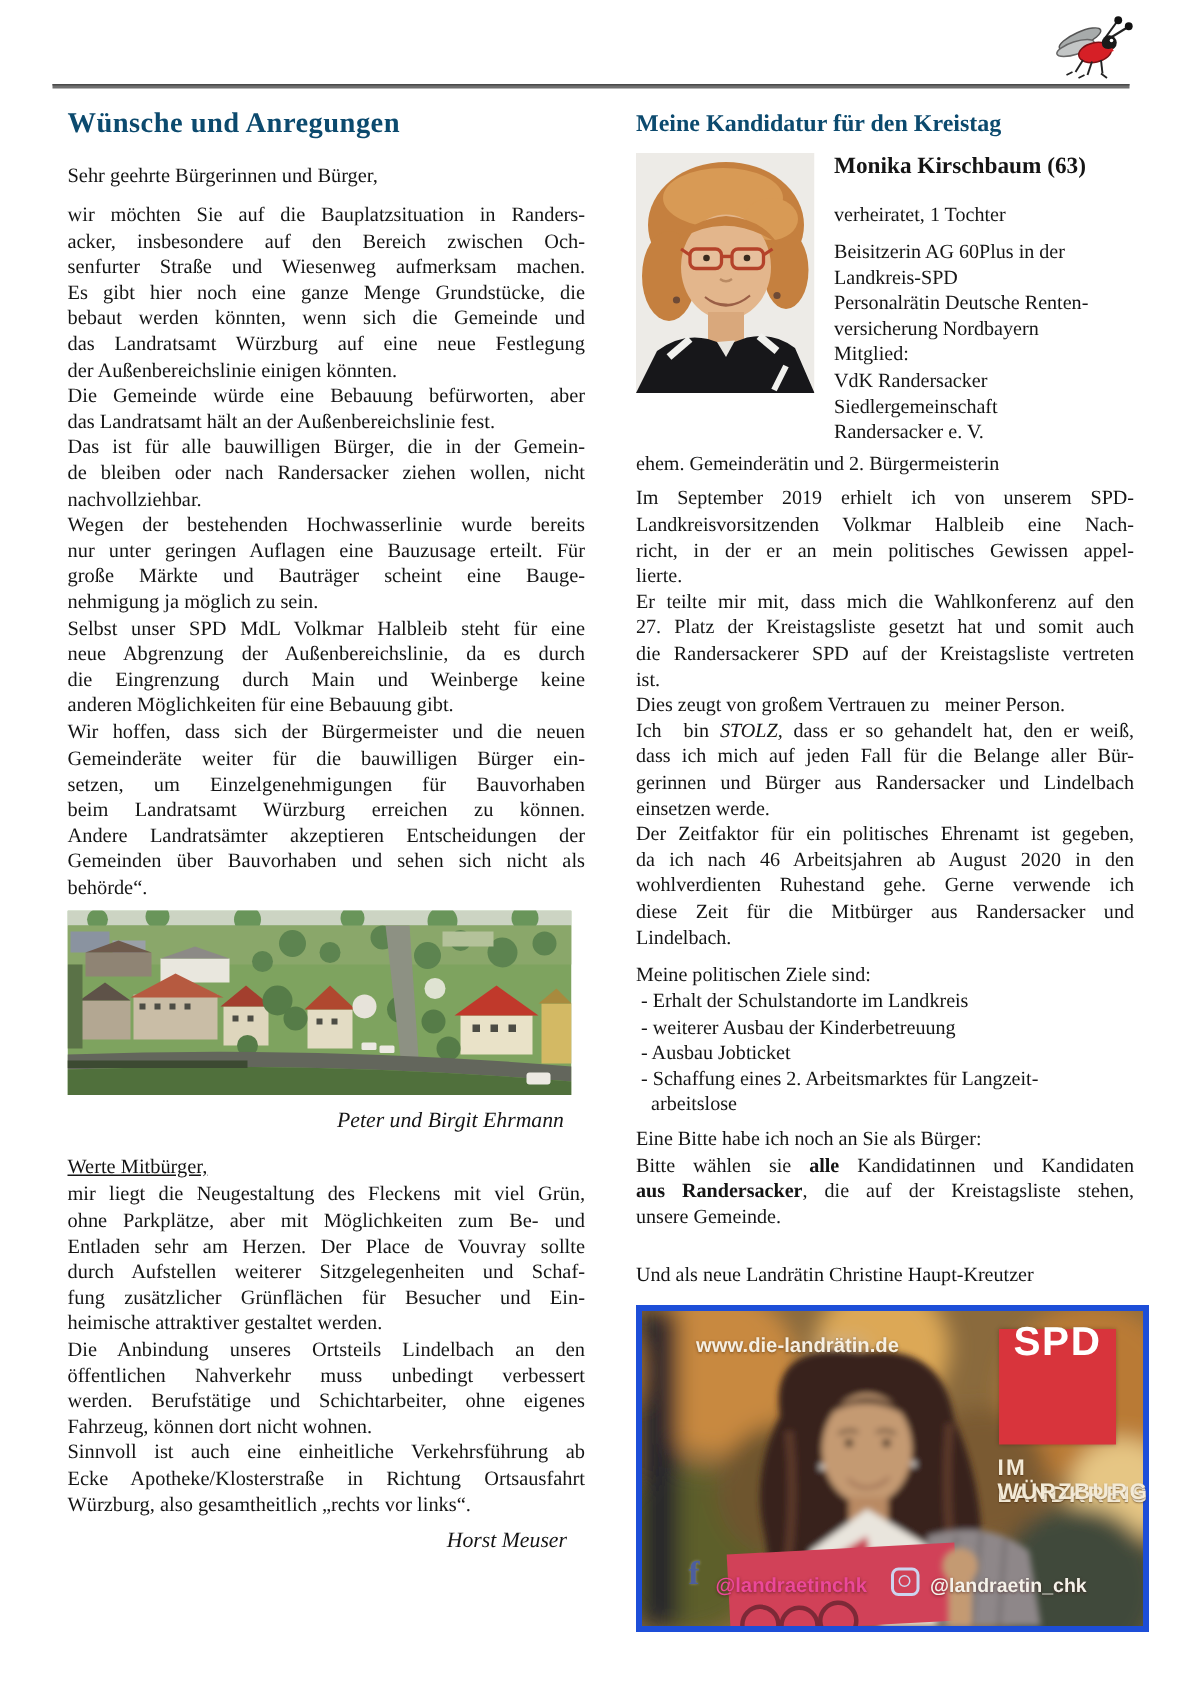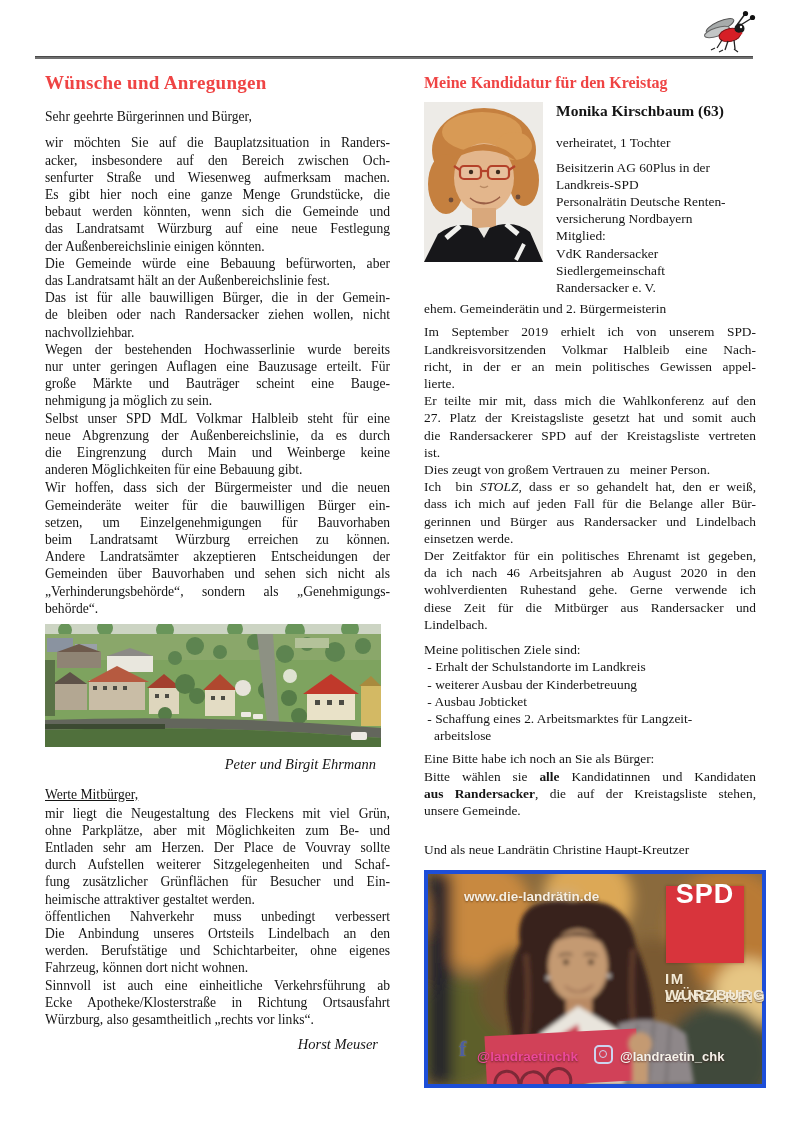--- a/index.html
+++ b/index.html
@@ -4,21 +4,21 @@
 <style>
   html,body{margin:0;padding:0;background:#ffffff;}
   #page{position:relative;width:800px;height:1131px;background:#ffffff;overflow:hidden;
         font-family:"Liberation Serif","DejaVu Serif",serif;color:#151515;}
   .rule{position:absolute;left:35px;top:56px;width:718px;height:2px;background:#6f6f6f;border-top:1px solid #4a4a4a;}
   .bug{position:absolute;left:704px;top:10px;width:54px;height:46px;}
   
   .col{position:absolute;top:74px;}
   #leftcol{left:45px;width:345px;font-size:13.6px;line-height:17.2px;}
   #rightcol{left:424px;width:332px;font-size:13.4px;line-height:17.2px;}
-  h1,h2{margin:0;font-weight:bold;color:#ef4444;}
+  h1,h2{margin:0;font-weight:bold;color:#0c4a6e;}
   h1{font-size:19px;letter-spacing:.3px;margin-bottom:17px;}
   h2{font-size:16px;margin-bottom:11px;}
   .ln{text-align:justify;}
   .ln.just{text-align-last:justify;}
   .para{margin:0;}
   .gap9{margin-top:1px;} .gap6{margin-top:6px;} .gap8{margin-top:8px;} .gap13{margin-top:13px;text-decoration:underline;}
   .salut{margin-bottom:9px;}
   .caption{margin-top:9px;text-align:right;padding-right:14px;font-style:italic;font-size:14.5px;}
   .sign{margin-top:8px;text-align:right;padding-right:12px;font-style:italic;font-size:14.5px;}
   .photo{display:block;margin-top:7px;}
@@ -110,21 +110,20 @@
         <div class="ln just">die Eingrenzung durch Main und Weinberge keine</div>
         <div class="ln">anderen Möglichkeiten für eine Bebauung gibt.</div>
       </div>
     <div class="para gap9">
         <div class="ln just">Wir hoffen, dass sich der Bürgermeister und die neuen</div>
         <div class="ln just">Gemeinderäte weiter für die bauwilligen Bürger ein-</div>
         <div class="ln just">setzen, um Einzelgenehmigungen für Bauvorhaben</div>
         <div class="ln just">beim Landratsamt Würzburg erreichen zu können.</div>
         <div class="ln just">Andere Landratsämter akzeptieren Entscheidungen der</div>
         <div class="ln just">Gemeinden über Bauvorhaben und sehen sich nicht als</div>
-        <div class="ln just">„Verhinderungsbehörde“, sondern als „Genehmigungs-</div>
         <div class="ln">behörde“.</div>
       </div>
 
     <svg class="photo" width="336" height="123" viewBox="0 0 336 123">
       <rect width="336" height="123" fill="#7ea35f"></rect>
       <rect y="0" width="336" height="10" fill="#ccd4c3"></rect>
       <g fill="#69955a">
         <circle cx="20" cy="6" r="7"></circle>
           <circle cx="60" cy="4" r="8"></circle>
           <circle cx="120" cy="6" r="9"></circle>
@@ -206,22 +205,22 @@
 
     <div class="para gap9">
         <div class="ln just">mir liegt die Neugestaltung des Fleckens mit viel Grün,</div>
         <div class="ln just">ohne Parkplätze, aber mit Möglichkeiten zum Be- und</div>
         <div class="ln just">Entladen sehr am Herzen. Der Place de Vouvray sollte</div>
         <div class="ln just">durch Aufstellen weiterer Sitzgelegenheiten und Schaf-</div>
         <div class="ln just">fung zusätzlicher Grünflächen für Besucher und Ein-</div>
         <div class="ln">heimische attraktiver gestaltet werden.</div>
       </div>
     <div class="para">
+        <div class="ln just">Die Anbindung unseres Ortsteils Lindelbach an den</div>
         <div class="ln just">öffentlichen Nahverkehr muss unbedingt verbessert</div>
-        <div class="ln just">Die Anbindung unseres Ortsteils Lindelbach an den</div>
         <div class="ln just">werden. Berufstätige und Schichtarbeiter, ohne eigenes</div>
         <div class="ln">Fahrzeug, können dort nicht wohnen.</div>
       </div>
     <div class="para">
         <div class="ln just">Sinnvoll ist auch eine einheitliche Verkehrsführung ab</div>
         <div class="ln just">Ecke Apotheke/Klosterstraße in Richtung Ortsausfahrt</div>
         <div class="ln">Würzburg, also gesamtheitlich „rechts vor links“.</div>
       </div>
 
     <div class="sign">Horst Meuser</div>

